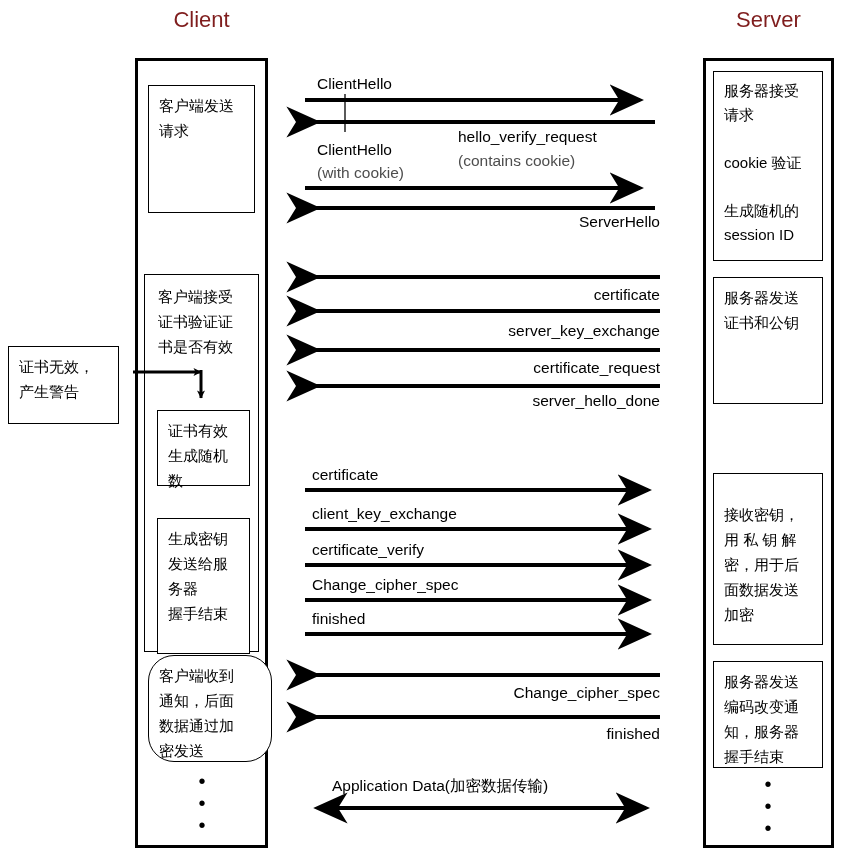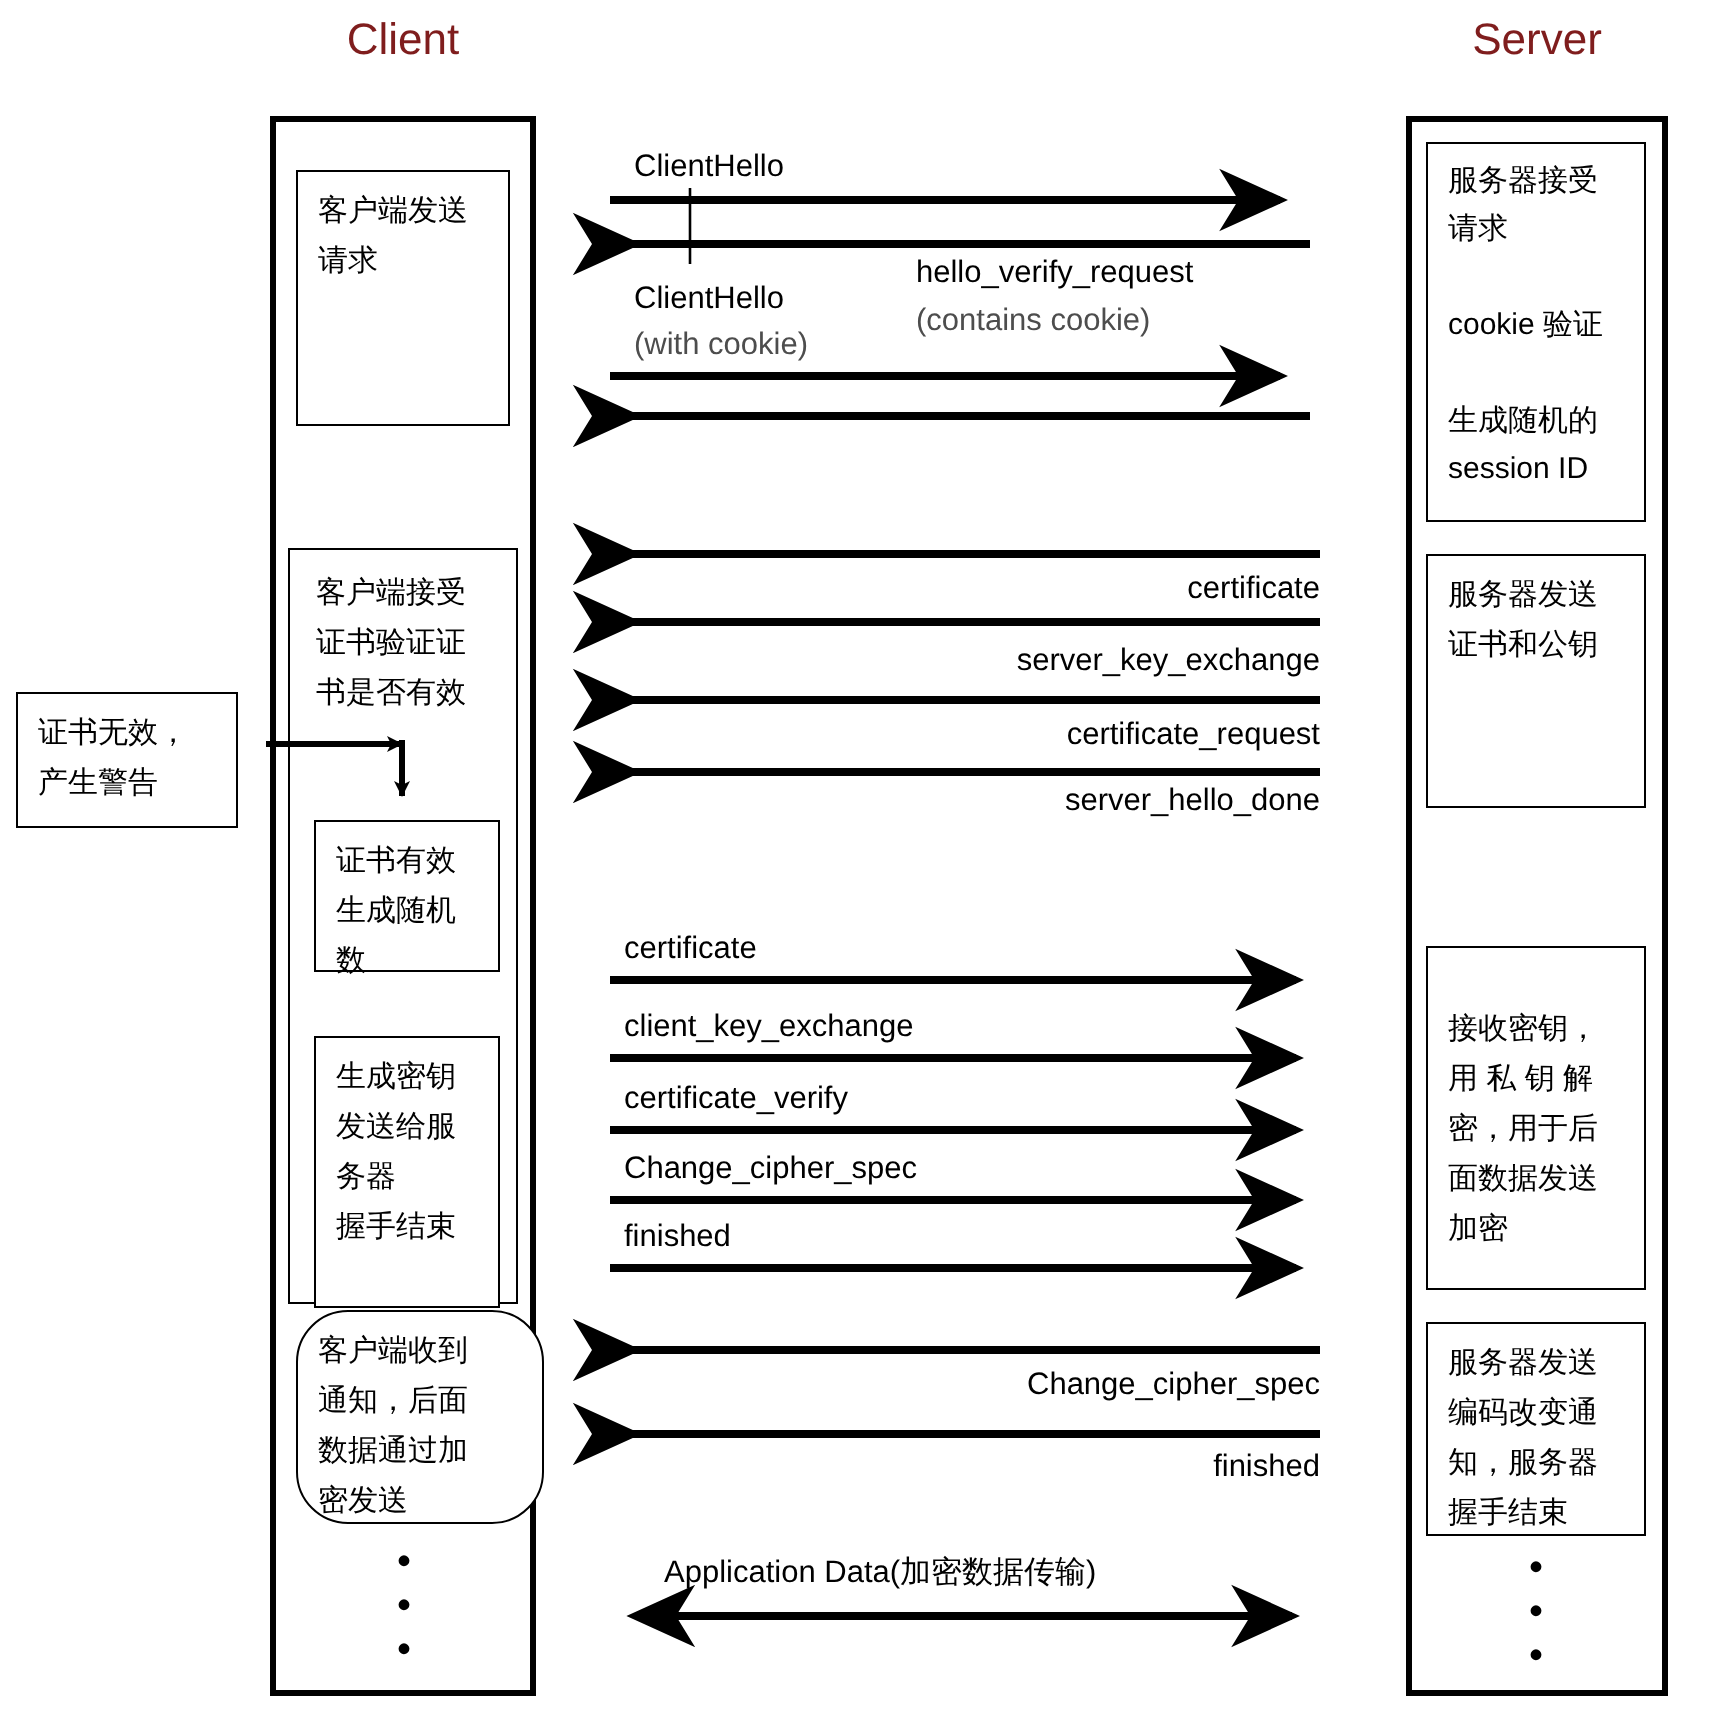--- a/index.html
+++ b/index.html
@@ -115,21 +115,21 @@
 通知，后面
 数据通过加
 密发送</div>
 
   <div class="dots" style="left:192px; top:770px;">
     <span>•</span>
     <span>•</span>
     <span>•</span>
   </div>
 
-  <div class="note" style="left:8px; top:346px; width:111px; height:68px;">证书无效，
+  <div class="note" style="left:8px; top:346px; width:111px; height:78px;">证书无效，
 产生警告</div>
 
   <div class="note" style="left:713px; top:71px; width:110px; height:190px; line-height:24px;">服务器接受
 请求
 
 cookie 验证
 
 生成随机的
 session ID</div>
 
@@ -239,20 +239,21 @@
   </svg>
 
   <div class="caption" style="left:317px; top:75px;">ClientHello</div>
 
   <div class="caption" style="left:458px; top:128px;">hello_verify_request</div>
   <div class="caption grey" style="left:458px; top:152px;">(contains cookie)</div>
 
   <div class="caption" style="left:317px; top:141px;">ClientHello</div>
   <div class="caption grey" style="left:317px; top:164px;">(with cookie)</div>
 
+  <div class="caption right" style="left:400px; top:213px; width:260px;">ServerHello</div>
 
   <div class="caption right" style="left:400px; top:286px; width:260px;">certificate</div>
   <div class="caption right" style="left:400px; top:322px; width:260px;">server_key_exchange</div>
   <div class="caption right" style="left:400px; top:359px; width:260px;">certificate_request</div>
   <div class="caption right" style="left:400px; top:392px; width:260px;">server_hello_done</div>
 
   <div class="caption" style="left:312px; top:466px;">certificate</div>
   <div class="caption" style="left:312px; top:505px;">client_key_exchange</div>
   <div class="caption" style="left:312px; top:541px;">certificate_verify</div>
   <div class="caption" style="left:312px; top:576px;">Change_cipher_spec</div>

